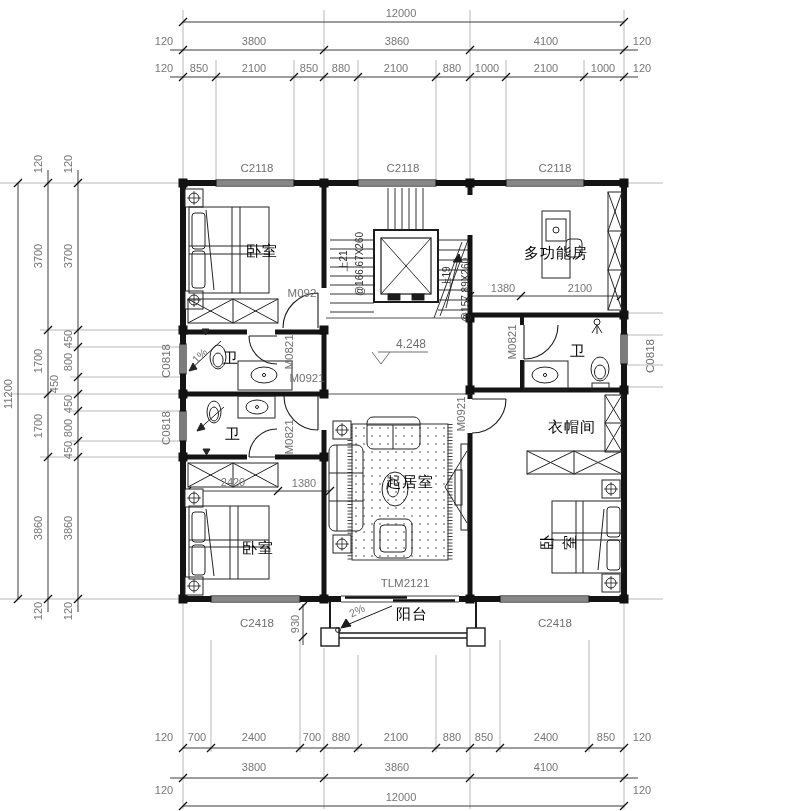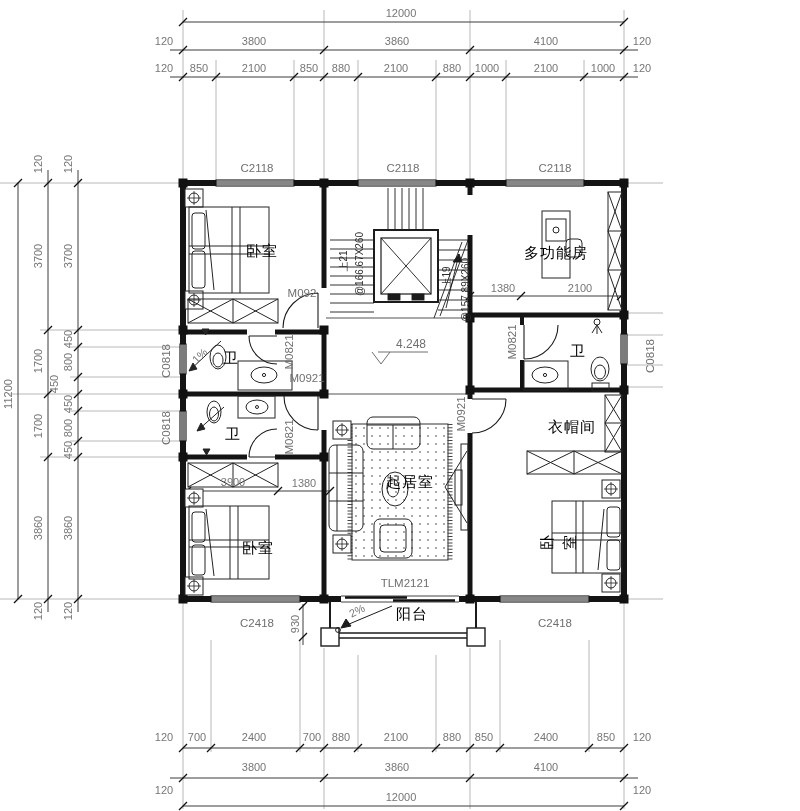--- a/index.html
+++ b/index.html
@@ -382,21 +382,21 @@
 <div class="lbl d v" style="left:721px;top:611px">120</div>
 <div class="lbl d v" style="left:748px;top:164px">120</div>
 <div class="lbl d v" style="left:748px;top:248px">3400</div>
 <div class="lbl d v" style="left:748px;top:352px">2000</div>
 <div class="lbl d v" style="left:748px;top:492px">5560</div>
 <div class="lbl d v" style="left:748px;top:611px">120</div>
 <div class="lbl d v" style="left:777px;top:420px">11200</div>
 
 <div class="lbl d" style="left:503px;top:288px">1380</div>
 <div class="lbl d" style="left:580px;top:288px">2100</div>
-<div class="lbl d" style="left:233px;top:482px">3900</div>
+<div class="lbl d" style="left:233px;top:482px">2420</div>
 <div class="lbl d" style="left:304px;top:483px">1380</div>
 <div class="lbl d v" style="left:295px;top:624px">930</div>
 
 <div class="lbl t" style="left:257px;top:169px">C2118</div>
 <div class="lbl t" style="left:403px;top:169px">C2118</div>
 <div class="lbl t" style="left:555px;top:169px">C2118</div>
 <div class="lbl t" style="left:257px;top:624px">C2418</div>
 <div class="lbl t" style="left:555px;top:624px">C2418</div>
 <div class="lbl t v" style="left:167px;top:361px">C0818</div>
 <div class="lbl t v" style="left:167px;top:428px">C0818</div>

